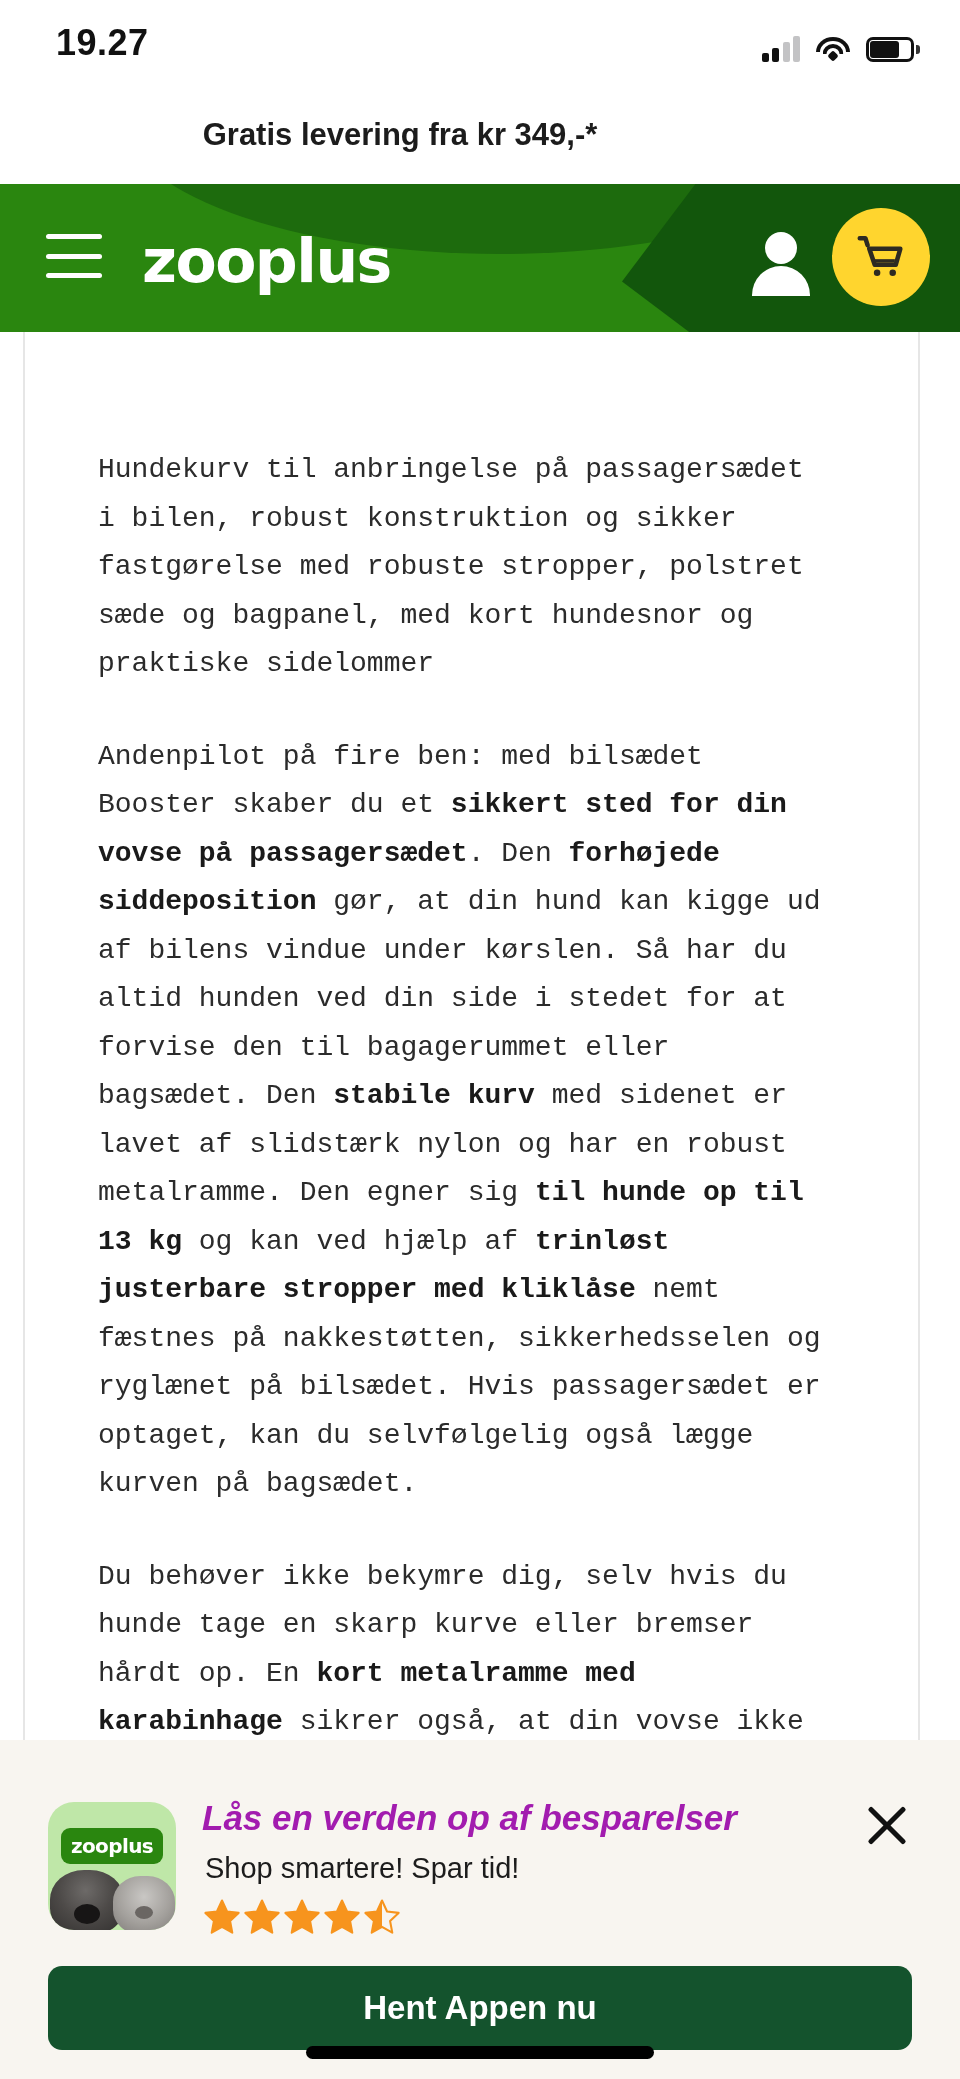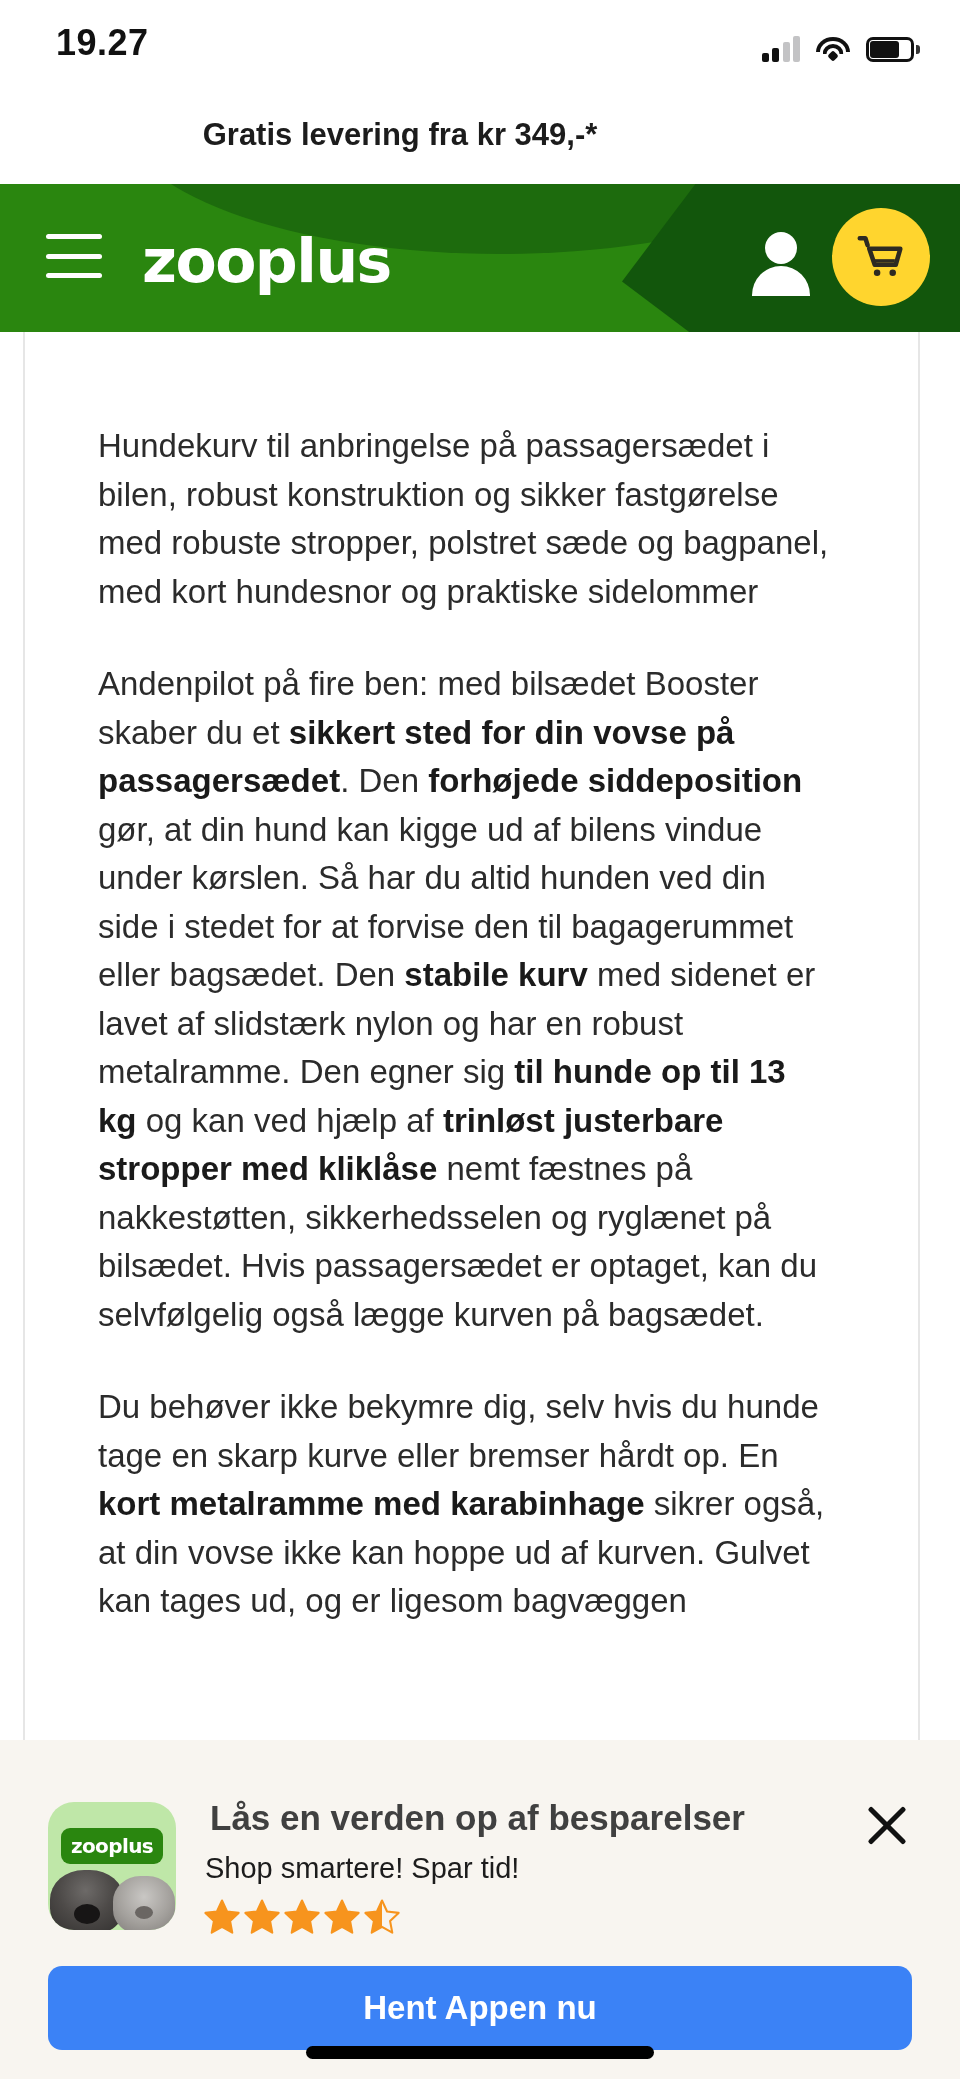--- a/index.html
+++ b/index.html
@@ -121,22 +121,22 @@
   }
   .card {
     position: absolute; left: 23px; top: 0;
     width: 897px; min-height: 1410px;
     background: #ffffff;
     border-left: 2px solid #e6e6e6;
     border-right: 2px solid #e6e6e6;
     padding: 90px 85px 0 73px;
   }
   .card p {
-    font-size: 33px; line-height: 48.5px; color: #2b2b2b;
-    margin-bottom: 44px; font-family: Liberation Sans, sans-serif;
+    font-size: 28px; line-height: 48.5px; color: #2b2b2b;
+    margin-bottom: 44px; font-family: Liberation Mono, monospace; margin-top: 24px;
   }
   .card p b { font-weight: 700; color: #1a1a1a; }
 
   
   .appbanner {
     position: absolute; left: 0; top: 1740px;
     width: 960px; height: 339px;
     background: #f8f5f0;
   }
   .app-icon {
@@ -163,22 +163,22 @@
   .app-icon .cat {
     position: absolute; right: 1px; top: 74px; width: 62px; height: 58px;
     background: radial-gradient(circle at 50% 36%, #c9c7c4 0%, #a3a09c 55%, #7d7a77 100%);
     border-radius: 44% 44% 42% 42%;
   }
   .app-icon .cat:after {
     content:""; position:absolute; left: 22px; top: 30px; width: 18px; height: 13px;
     background: #6a6663; border-radius: 50%;
   }
   .app-title {
-    position: absolute; left: 210px; top: 58px;
-    font-size: 35px; font-weight: 700; color: #404040;
+    position: absolute; left: 202px; top: 58px;
+    font-size: 35px; font-weight: 700; color: #a21caf; font-style: italic;
   }
   .app-sub {
     position: absolute; left: 205px; top: 112px;
     font-size: 29px; font-weight: 400; color: #1c1c1c;
   }
   .stars {
     position: absolute; left: 203px; top: 158px;
     display: flex; gap: 2px;
   }
   .stars svg { width: 38px; height: 38px; display:block; }
@@ -188,21 +188,21 @@
   }
   .close-x:before, .close-x:after {
     content:""; position:absolute; left: 2px; top: 25px;
     width: 50px; height: 5px; background: #111; border-radius: 2px;
   }
   .close-x:before { transform: rotate(45deg); }
   .close-x:after  { transform: rotate(-45deg); }
   .cta {
     position: absolute; left: 48px; top: 226px;
     width: 864px; height: 84px; border-radius: 14px;
-    background: #3b82f6; border: none; cursor: pointer;
+    background: #14532d; border: none; cursor: pointer;
     color: #ffffff; font-size: 33px; font-weight: 700;
     font-family: "Liberation Sans", sans-serif;
   }
   .home-indicator {
     position: absolute; left: 50%; transform: translateX(-50%);
     bottom: 20px; width: 348px; height: 13px;
     background: #000000; border-radius: 7px;
   }
 </style>
 </head>

